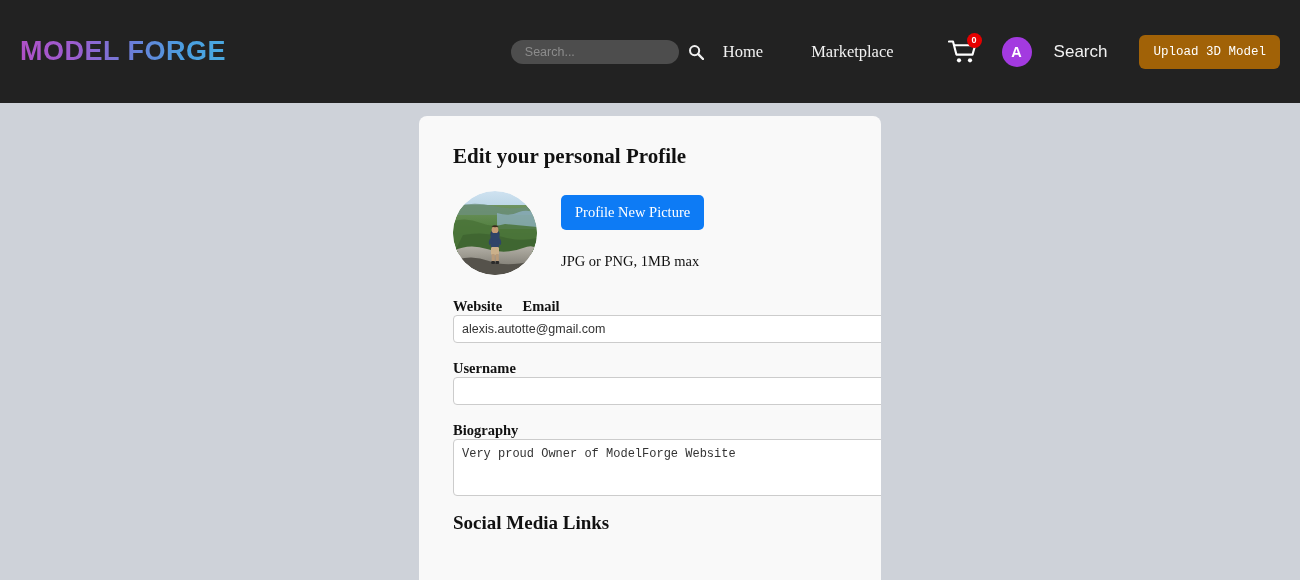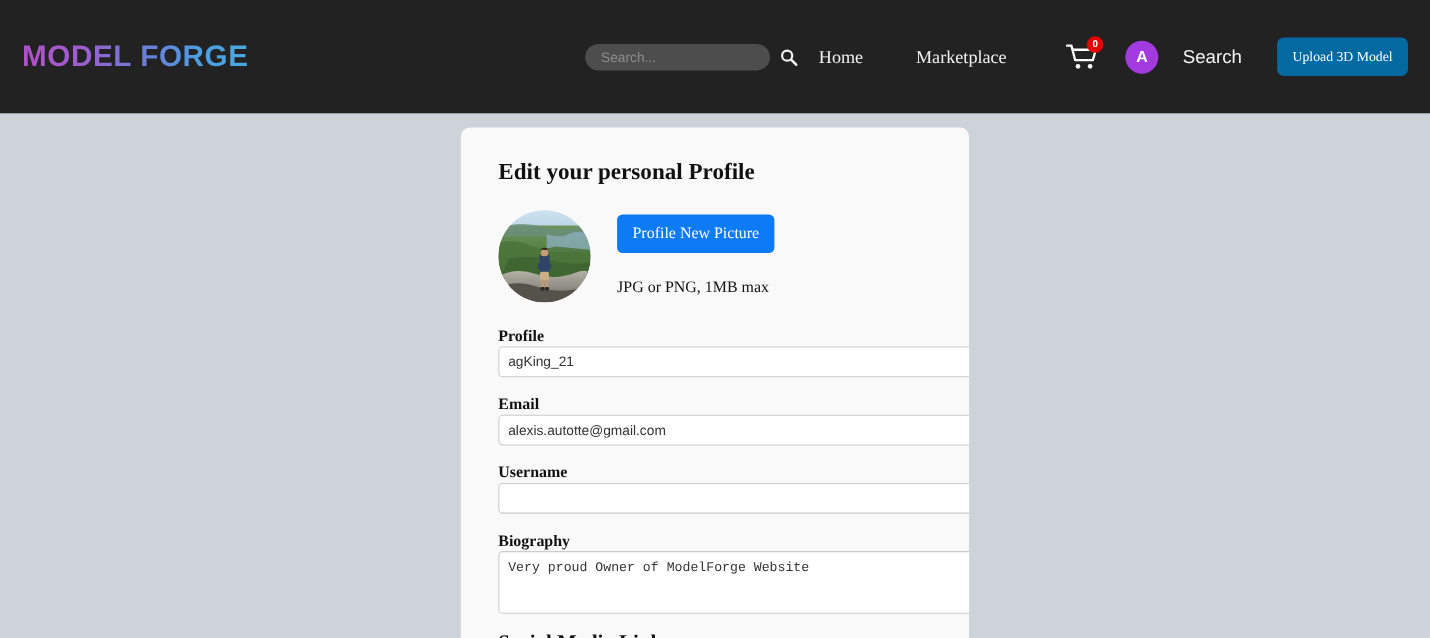--- a/index.html
+++ b/index.html
@@ -101,27 +101,27 @@
     margin-right: 22px;
   }
   .logout {
     color: #f2f2f2;
     font-size: 17px;
     text-decoration: none;
     margin-right: 32px;
     font-family: "Liberation Sans", sans-serif;
   }
   .upload-btn {
-    background: #0369a1;
+    background: #a16207;
     color: #fff;
     border: none;
     border-radius: 6px;
     font-size: 12.5px;
     padding: 10px 14px;
-    font-family: Liberation Serif, serif;
+    font-family: Liberation Mono, monospace;
     cursor: pointer;
     white-space: nowrap;
   }
 
   
   .page {
     height: 477px;
     position: relative;
   }
   .card {
@@ -309,22 +309,21 @@
           </g>
         </svg>
       </div>
 
       <div class="pic-right">
         <button class="upload-pic-btn">Profile New Picture</button>
         <div class="pic-hint">JPG or PNG, 1MB max</div>
       </div>
     </div>
 
-    <label class="field-label">Profile</label>
-    <input class="field-input" type="text" value="agKing_21" style="">
+    <label class="field-label">Website</label>
 
     <label class="field-label">Email</label>
     <input class="field-input" type="text" value="alexis.autotte@gmail.com" style="">
 
     <label class="field-label">Username</label>
     <input class="field-input" type="text" value="" style="">
 
     <label class="field-label">Biography</label>
     <textarea class="field-textarea" style="">Very proud Owner of ModelForge Website</textarea>
 

